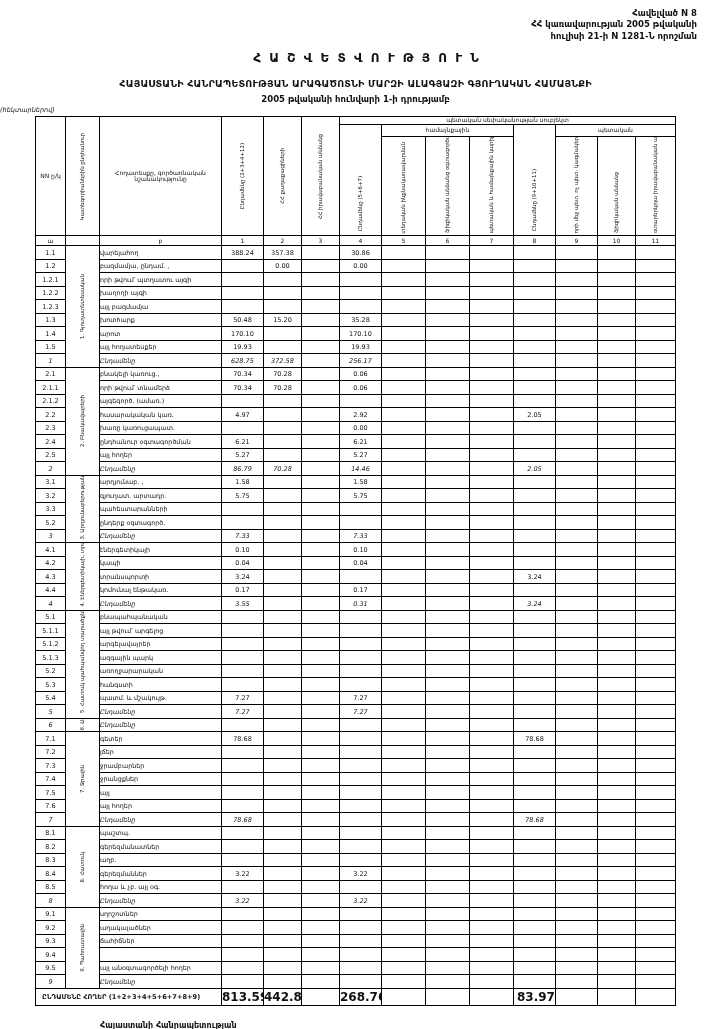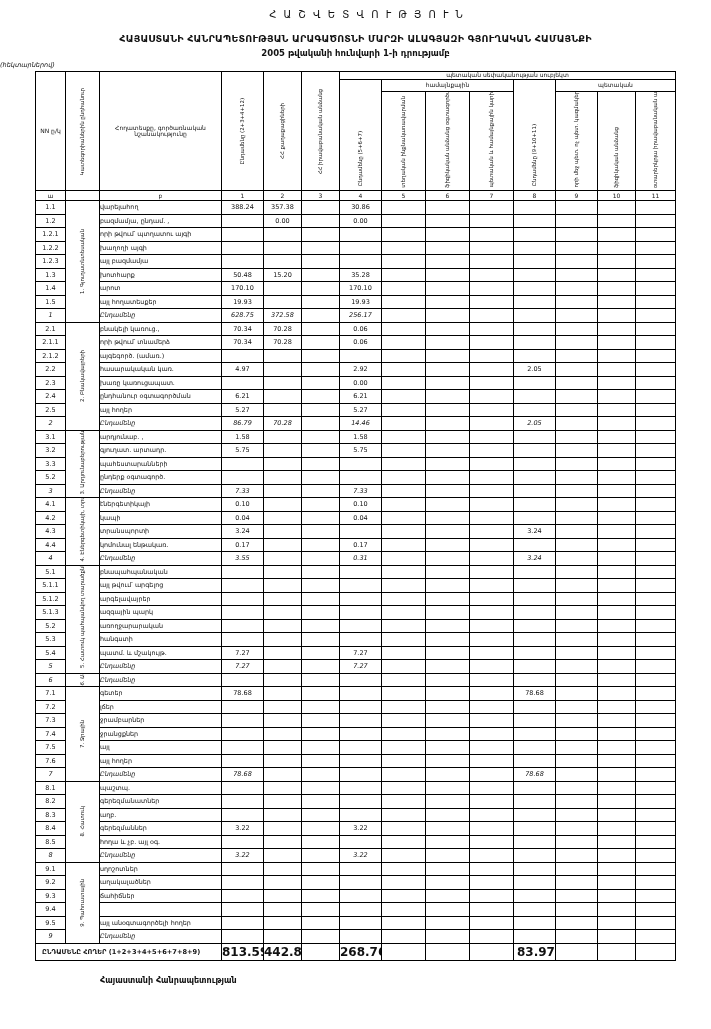--- a/index.html
+++ b/index.html
@@ -19,21 +19,21 @@
     margin:8px 14px 0 0;
     font-size:8.5px;
     line-height:1.35;
     font-weight:bold;
   }
   .hdr-center{
     text-align:center;
     margin-top:8px;
     line-height:1.4;
   }
-  .title-1{font-size:10px;font-weight:normal;letter-spacing:2px;padding-left:23px;}
+  .title-1{font-size:12px;font-weight:bold;letter-spacing:2px;padding-left:23px;}
   .title-2{font-size:9.5px;font-weight:bold;letter-spacing:.2px;margin-top:10px;}
   .title-3{font-size:9px;font-weight:bold;letter-spacing:.2px;margin-top:1px;}
   .title-4{font-size:8.5px;font-weight:bold;margin-top:3px;}
   .unit-note{
     text-align:left;
     font-size:6.5px;
     font-style:italic;
     margin:1px 16px 2px 0;
   }
 
@@ -100,20 +100,25 @@
   .foot-left{
     position:absolute;left:100px;top:0;
     font-size:8px;line-height:1.5;font-weight:bold;
   }
 </style>
 </head>
 <body>
 
 <div class="page">
 
+  <div class="hdr-right">
+    <div>Հավելված N 8</div>
+    <div>ՀՀ կառավարության 2005 թվականի</div>
+    <div>հուլիսի 21-ի N 1281-Ն որոշման</div>
+  </div>
 
   <div class="hdr-center">
     <div class="title-1">Հ Ա Շ Վ Ե Տ Վ Ո Ւ Թ Յ Ո Ւ Ն</div>
     <div class="title-2">ՀԱՅԱՍՏԱՆԻ ՀԱՆՐԱՊԵՏՈՒԹՅԱՆ ԱՐԱԳԱԾՈՏՆԻ ՄԱՐԶԻ ԱԼԱԳՅԱԶԻ ԳՅՈՒՂԱԿԱՆ ՀԱՄԱՅՆՔԻ</div>
     <div class="title-4">2005 թվականի հունվարի 1-ի դրությամբ</div>
   </div>
 
   <div class="unit-note">(հեկտարներով)</div>
 
   <table class="main">

